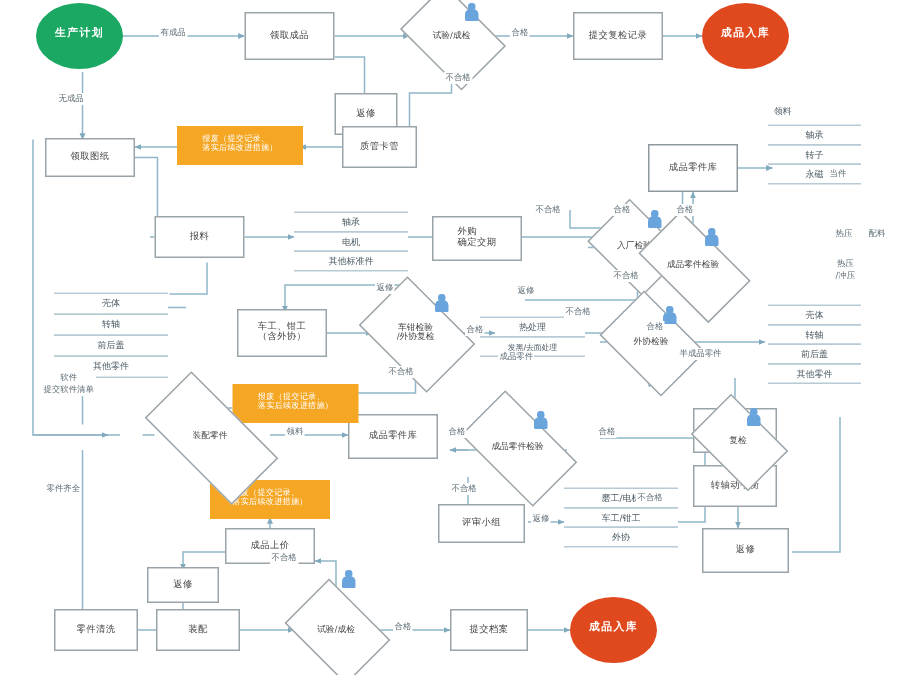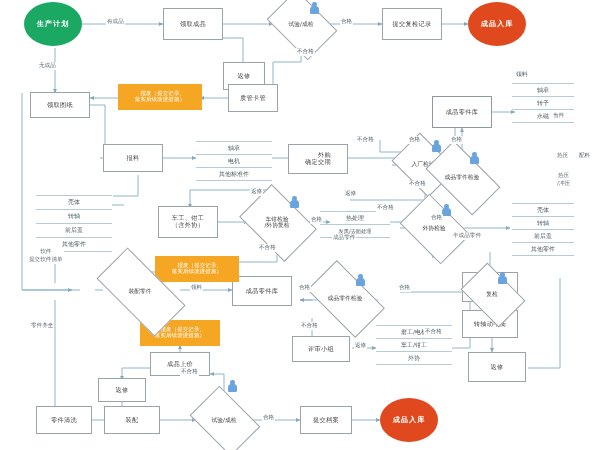--- a/index.html
+++ b/index.html
@@ -2,22 +2,22 @@
 <html><head>
 <meta charset="utf-8">
 <style>
   html,body{margin:0;padding:0;background:#ffffff;}
   body{width:600px;height:450px;overflow:hidden;
        font-family:"DejaVu Sans","Liberation Sans",sans-serif;}
   #canvas{position:relative;width:600px;height:450px;background:#fff;}
   svg.wires{position:absolute;left:0;top:0;width:600px;height:450px;}
 
   .node{position:absolute;box-sizing:border-box;display:flex;align-items:center;
-        justify-content:center;text-align:right;line-height:1.1;color:#444;
-        font-size:6.2px;letter-spacing:.3px;}
+        justify-content:center;text-align:left;line-height:1.1;color:#444;
+        font-size:6.2px;letter-spacing:.3px;font-family:Liberation Mono, monospace;}
 
   .box{border:1px solid #9aa3a8;background:#fff;}
   .box2{border:1px solid #8f989d;background:#fff;}
 
   .terminator{border-radius:50%;color:#fff;font-size:7.2px;font-weight:bold;
               letter-spacing:1px;}
   .green{background:#1aa863;}
   .orange-circ{background:#e0491d;}
 
   .scrap{background:#f5a623;color:#fff;font-size:5.4px;padding:2px 3px;

